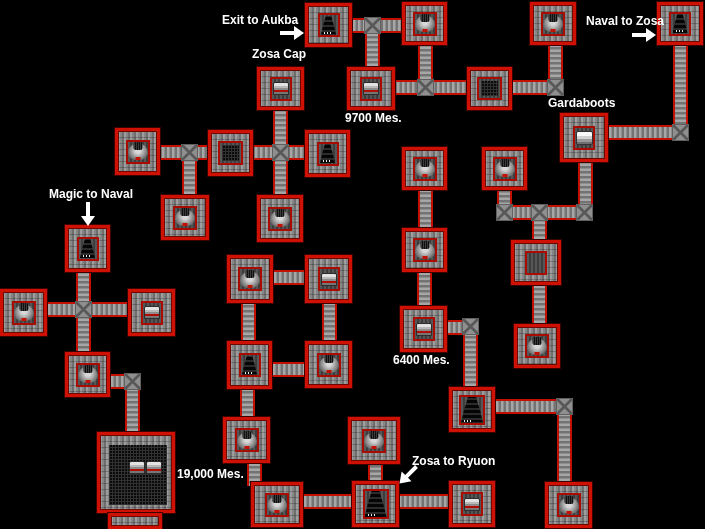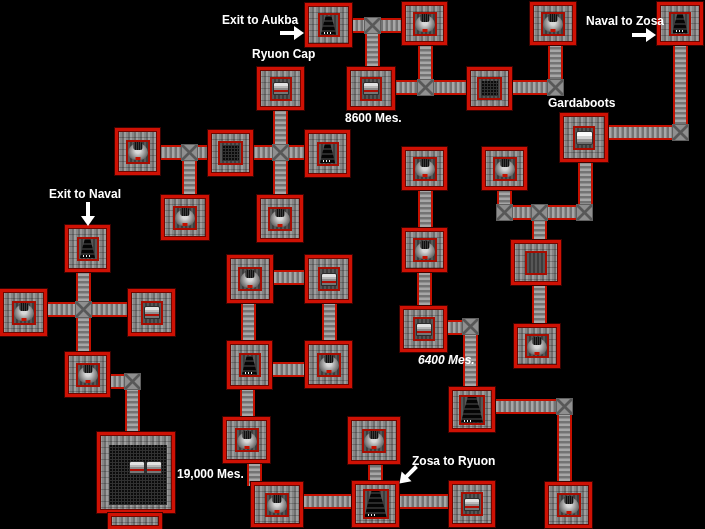--- a/index.html
+++ b/index.html
@@ -316,26 +316,26 @@
       <div class="alcove">
         <div class="obj-chest"></div>
       </div>
     </div>
     <div class="room" style="left: 545px; top: 482px; width: 47px; height: 46px;">
       <div class="alcove">
         <div class="obj-dome"></div>
       </div>
     </div>
     <div class="maplabel" style="left: 222px; top: 14px;">Exit to Aukba</div>
-    <div class="maplabel" style="left: 252px; top: 48px;">Ryuon Cap</div>
-    <div class="maplabel" style="left: 345px; top: 112px;">8600 Mes.</div>
+    <div class="maplabel" style="left: 252px; top: 48px;">Zosa Cap</div>
+    <div class="maplabel" style="left: 345px; top: 112px;">9700 Mes.</div>
     <div class="maplabel" style="left: 586px; top: 15px;">Naval to Zosa</div>
     <div class="maplabel" style="left: 548px; top: 97px;">Gardaboots</div>
-    <div class="maplabel" style="left: 49px; top: 188px;">Exit to Naval</div>
-    <div class="maplabel" style="left: 418px; top: 354px; font-style: italic;">6400 Mes.</div>
+    <div class="maplabel" style="left: 49px; top: 188px;">Magic to Naval</div>
+    <div class="maplabel" style="left: 393px; top: 354px;">6400 Mes.</div>
     <div class="maplabel" style="left: 177px; top: 468px;">19,000 Mes.</div>
     <div class="maplabel" style="left: 412px; top: 455px;">Zosa to Ryuon</div>
     <div class="arrow right" style="left: 280px; top: 26px;">
       <div class="shaft"></div>
       <div class="head"></div>
     </div>
     <div class="arrow right" style="left: 632px; top: 28px;">
       <div class="shaft"></div>
       <div class="head"></div>
     </div>

